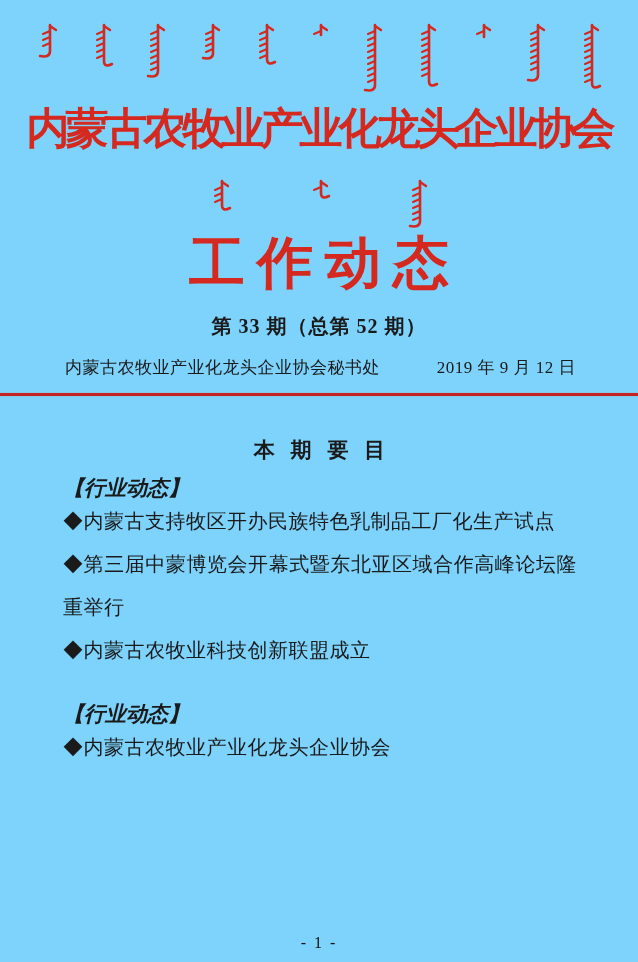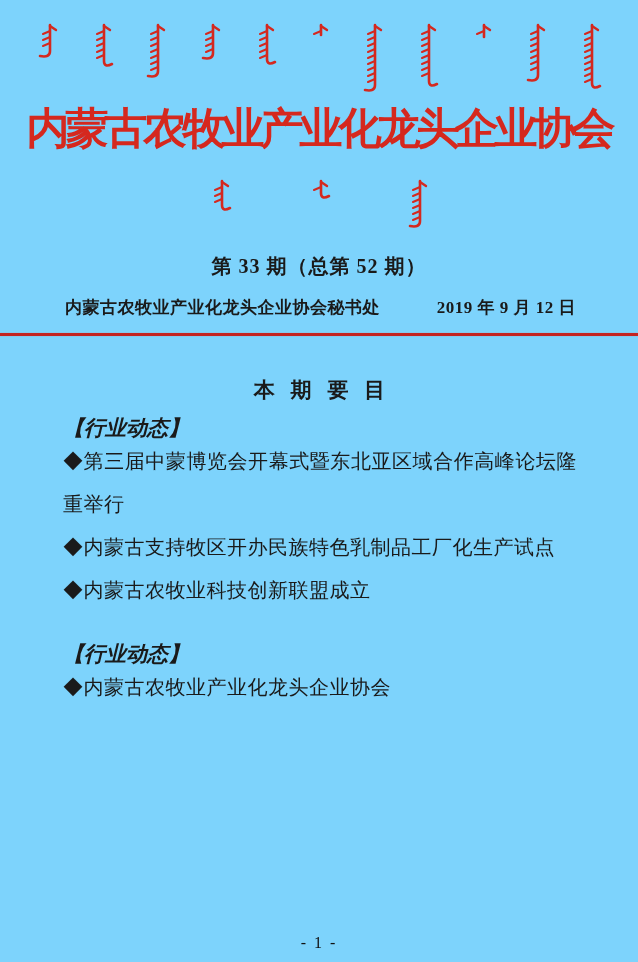--- a/index.html
+++ b/index.html
@@ -47,21 +47,20 @@
     letter-spacing:1px;
   }
   .byline{
     display:flex;
     justify-content:space-between;
     padding:0 62px 0 65px;
     margin-top:19px;
     line-height:22px;
     font-size:17px;
     letter-spacing:0.5px;
-    font-weight:bold;
   }
   .rule{
     margin-top:14px;
     height:3px;
     width:100%;
     background:#c42320;
     box-shadow:0 0 1px #e06a66;
   }
   
   .toc-heading{
@@ -207,36 +206,37 @@
       </span>
     <span class="mglyph">
         <svg width="24" height="52" viewBox="0 0 24 52" aria-hidden="true">
           <path d="M14 3 L14 43 Q14 50 4 48" fill="none" stroke="#d5281e" stroke-width="2.6" stroke-linecap="round"></path>
           <path d="M14 9 L7 12 M14 15 L7 18 M14 21 L7 24 M14 27 L7 30 M14 33 L7 36 M14 39 L7 42 " fill="none" stroke="#d5281e" stroke-width="2" stroke-linecap="round"></path>
           <path d="M14 4 L20 8" fill="none" stroke="#d5281e" stroke-width="2.4" stroke-linecap="round"></path>
         </svg>
       </span>
   </div>
 
+  <div class="pub-title">工作动态</div>
 
   <div class="issue">第 33 期（总第 52 期）</div>
 
   <div class="byline">
     <span>内蒙古农牧业产业化龙头企业协会秘书处</span>
     <span>2019 年 9 月 12 日</span>
   </div>
 
   <div class="rule"></div>
 
   <div class="toc-heading">本 期 要 目</div>
 
   <div class="toc">
     <div class="sec-title">【行业动态】</div>
+    <p class="item">◆内蒙古支持牧区开办民族特色乳制品工厂化生产试点</p>
     <p class="item">◆第三届中蒙博览会开幕式暨东北亚区域合作高峰论坛隆重举行</p>
-    <p class="item">◆内蒙古支持牧区开办民族特色乳制品工厂化生产试点</p>
     <p class="item">◆内蒙古农牧业科技创新联盟成立</p>
 
     <div class="sec-title sec2">【行业动态】</div>
     <p class="item">◆内蒙古农牧业产业化龙头企业协会</p>
   </div>
 
   <div class="footer">- 1 -</div>
 
 </div>
 

